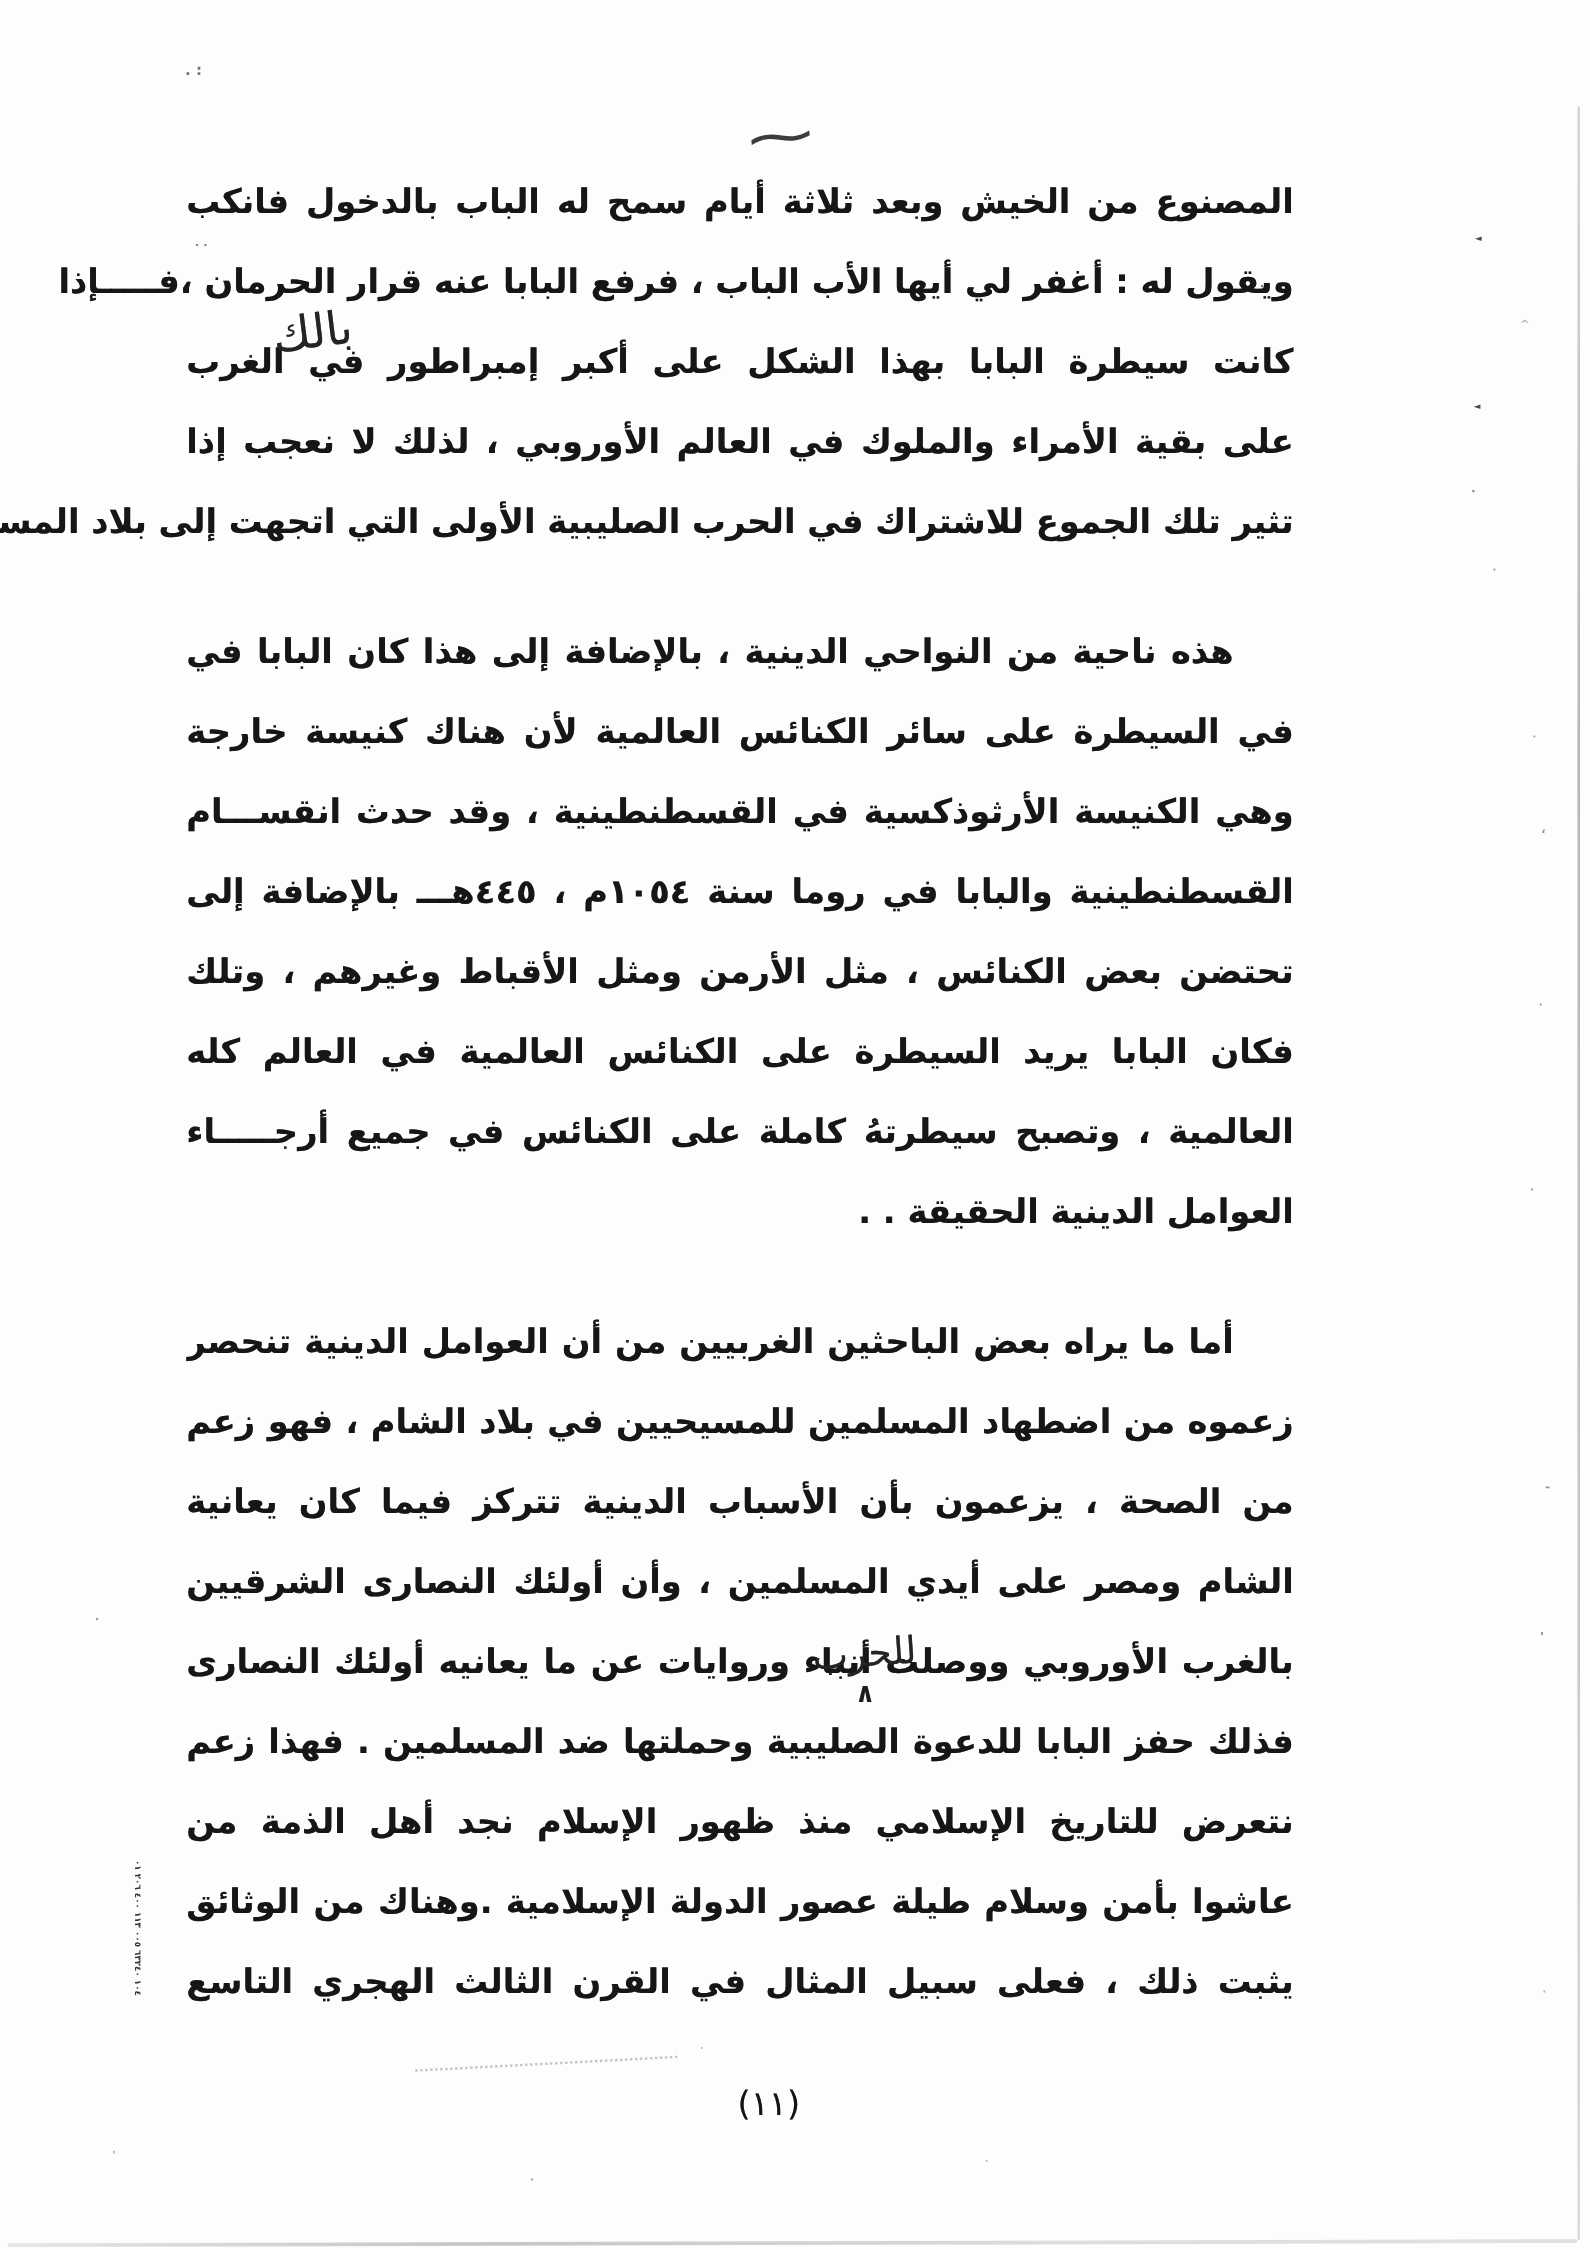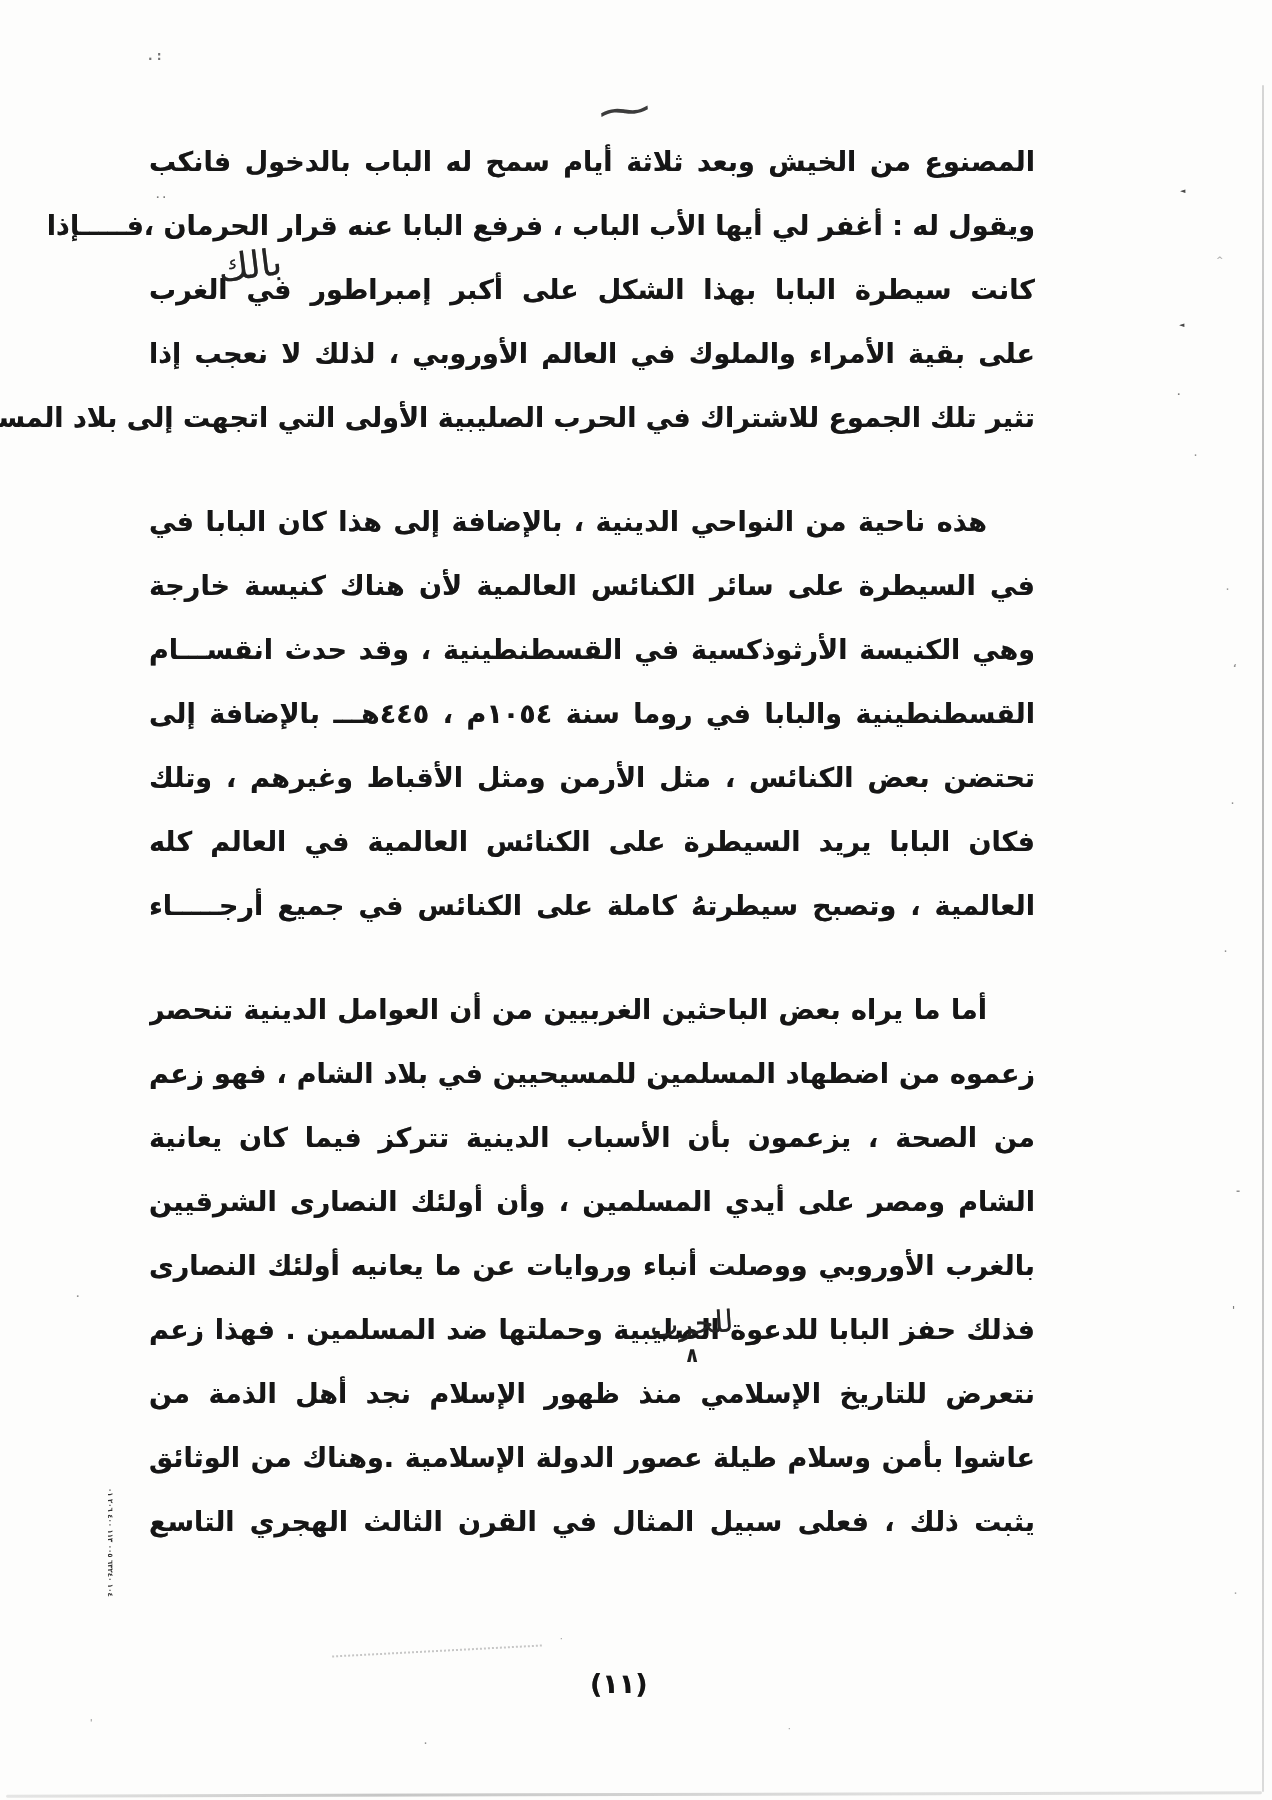--- a/index.html
+++ b/index.html
@@ -32,21 +32,21 @@
   .caret{
     position:absolute;left:684px;top:1342px;color:#1d1d1d;
     font-size:20px;font-weight:700;transform:scaleY(1.1);
   }
   .squiggle{
     position:absolute;left:606px;top:84px;color:#3c3c3c;
     font-size:44px;font-weight:400;transform:rotate(-5deg) scaleX(1.7);
   }
   .pagenum{
     position:absolute;left:590px;top:1668px;color:#141414;
-    font-size:27px;font-weight:700;letter-spacing:2px;direction:rtl;
+    font-size:27px;font-weight:400;letter-spacing:2px;direction:rtl;
     text-shadow:0 0 .5px rgba(0,0,0,.5);
   }
   .microprint{
     position:absolute;left:106px;top:1432px;height:165px;
     writing-mode:vertical-rl;font-size:7px;letter-spacing:1px;
     color:#1a1a1a;opacity:.9;font-weight:700;direction:rtl;
   }
   .speck{position:absolute;color:#2a2a2a;font-weight:700;line-height:1;}
   .scan-edge-line{
     position:absolute;right:8px;top:85px;bottom:8px;width:2px;
@@ -82,20 +82,21 @@
         <div class="line">تثير تلك الجموع للاشتراك في الحرب الصليبية الأولى التي اتجهت إلى بلاد المسلمين .</div>
       </div>
       <div class="para gap">
         <div class="line j ind">هذه ناحية من النواحي الدينية ، بالإضافة إلى هذا كان البابا في الغرب يرغـــــب</div>
         <div class="line j">في السيطرة على سائر الكنائس العالمية لأن هناك كنيسة خارجة عن سلطه بابا رومـــــا</div>
         <div class="line j">وهي الكنيسة الأرثوذكسية في القسطنطينية ، وقد حدث انقســـام بـــين الكنيســـة في</div>
         <div class="line j">القسطنطينية والبابا في روما سنة ١٠٥٤م ، ٤٤٥هـــ بالإضافة إلى بلاد المسلمين الـــتي</div>
         <div class="line j">تحتضن بعض الكنائس ، مثل الأرمن ومثل الأقباط وغيرهم ، وتلك الكنائس مســـتقلة ،</div>
         <div class="line j">فكان البابا يريد السيطرة على الكنائس العالمية في العالم كله ليصبح هو رأس الكنيســـة</div>
         <div class="line j">العالمية ، وتصبح سيطرتهُ كاملة على الكنائس في جميع أرجـــــاء الأرض ، فـــهذه هـــي</div>
+        <div class="line">العوامل الدينية الحقيقة . .</div>
       </div>
       <div class="para gap">
         <div class="line j ind">أما ما يراه بعض الباحثين الغربيين من أن العوامل الدينية تنحصر فقـــــط فيمـــــا</div>
         <div class="line j">زعموه من اضطهاد المسلمين للمسيحيين في بلاد الشام ، فهو زعم باطل لا أساس لـــــه</div>
         <div class="line j">من الصحة ، يزعمون بأن الأسباب الدينية تتركز فيما كان يعانية النصارى في بـــــلاد</div>
         <div class="line j">الشام ومصر على أيدي المسلمين ، وأن أولئك النصارى الشرقيين أرسلوا يســـــتغيثون</div>
         <div class="line j">بالغرب الأوروبي ووصلت أنباء وروايات عن ما يعانيه أولئك النصارى من اضطـــهاد ،</div>
         <div class="line j">فذلك حفز البابا للدعوة الصليبية وحملتها ضد المسلمين . فهذا زعم بـــــاطل عندمـــــا</div>
         <div class="line j">نتعرض للتاريخ الإسلامي منذ ظهور الإسلام نجد أهل الذمة من اليـــــهود والنصـــــارى</div>
         <div class="line j">عاشوا بأمن وسلام طيلة عصور الدولة الإسلامية .وهناك من الوثائق النصرانيـــــة مـــــا</div>

